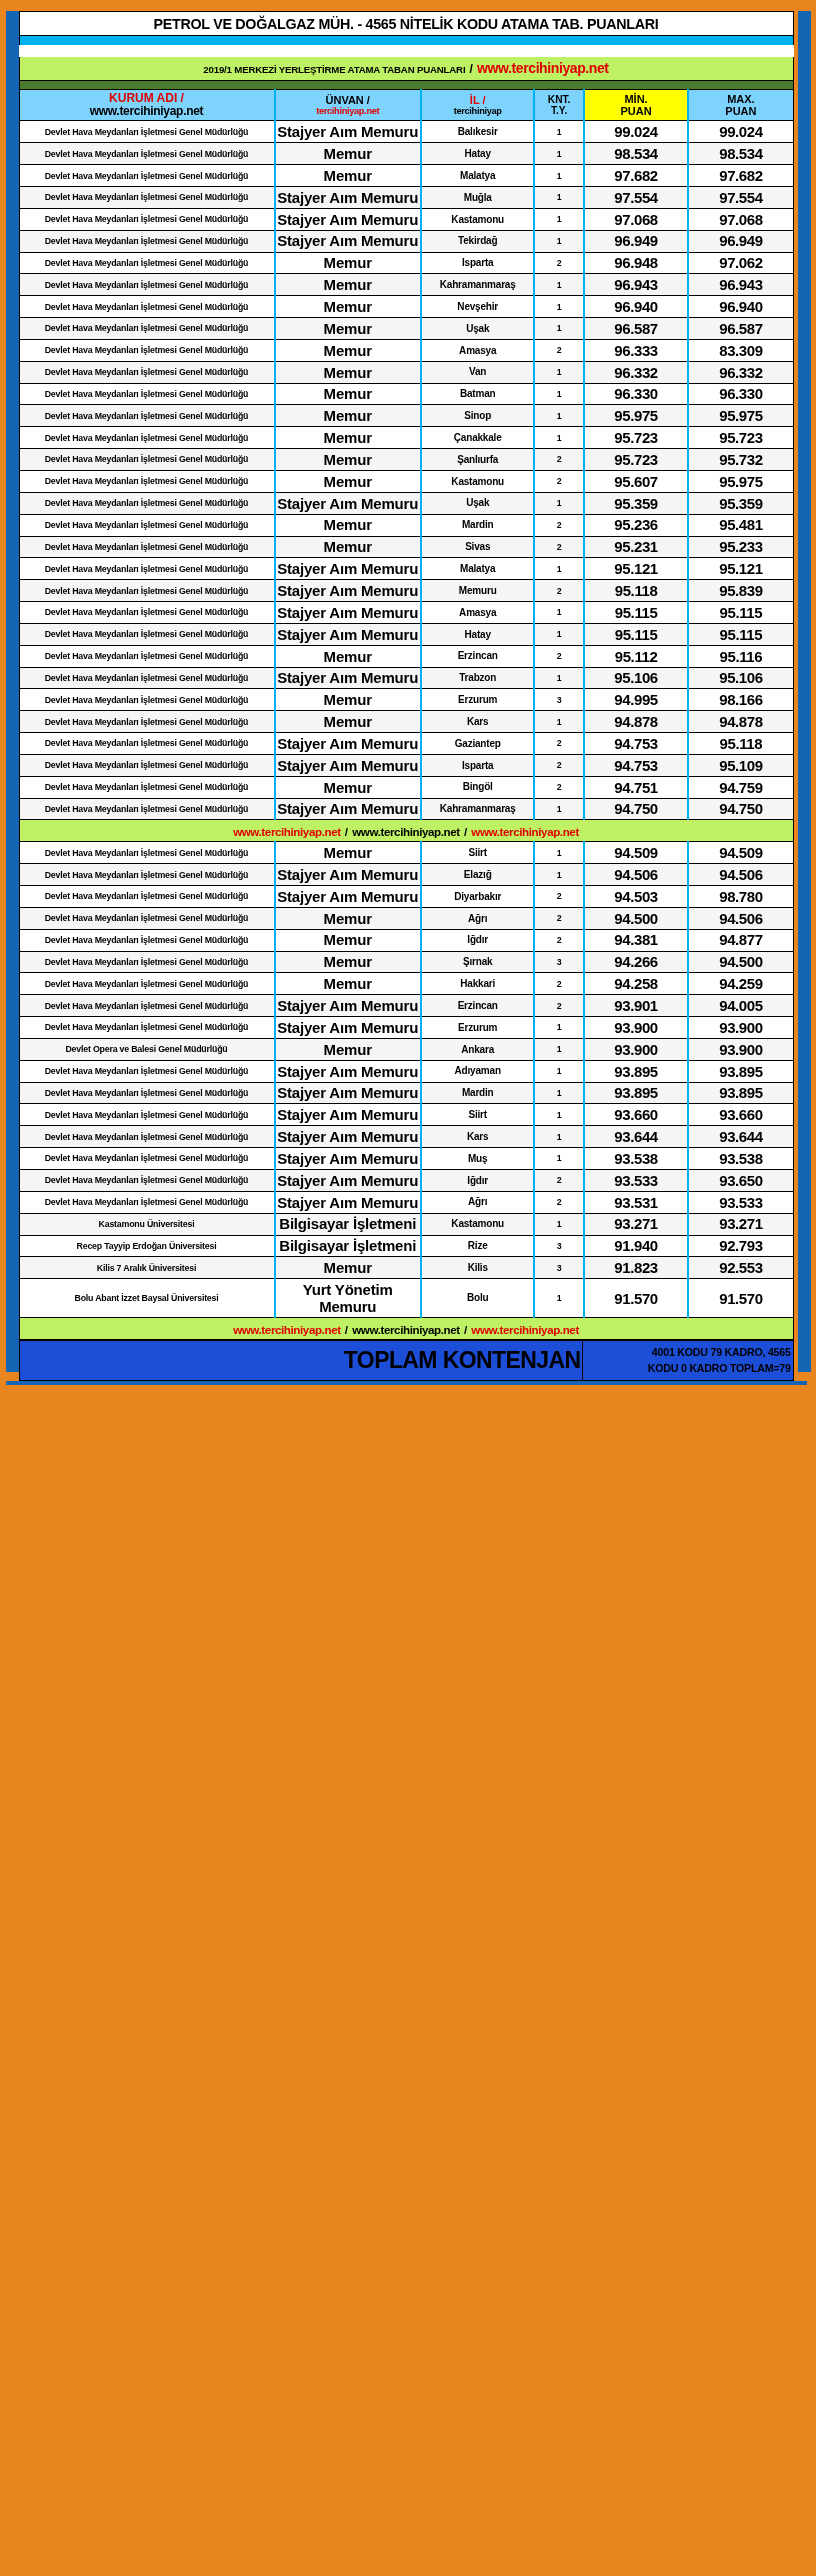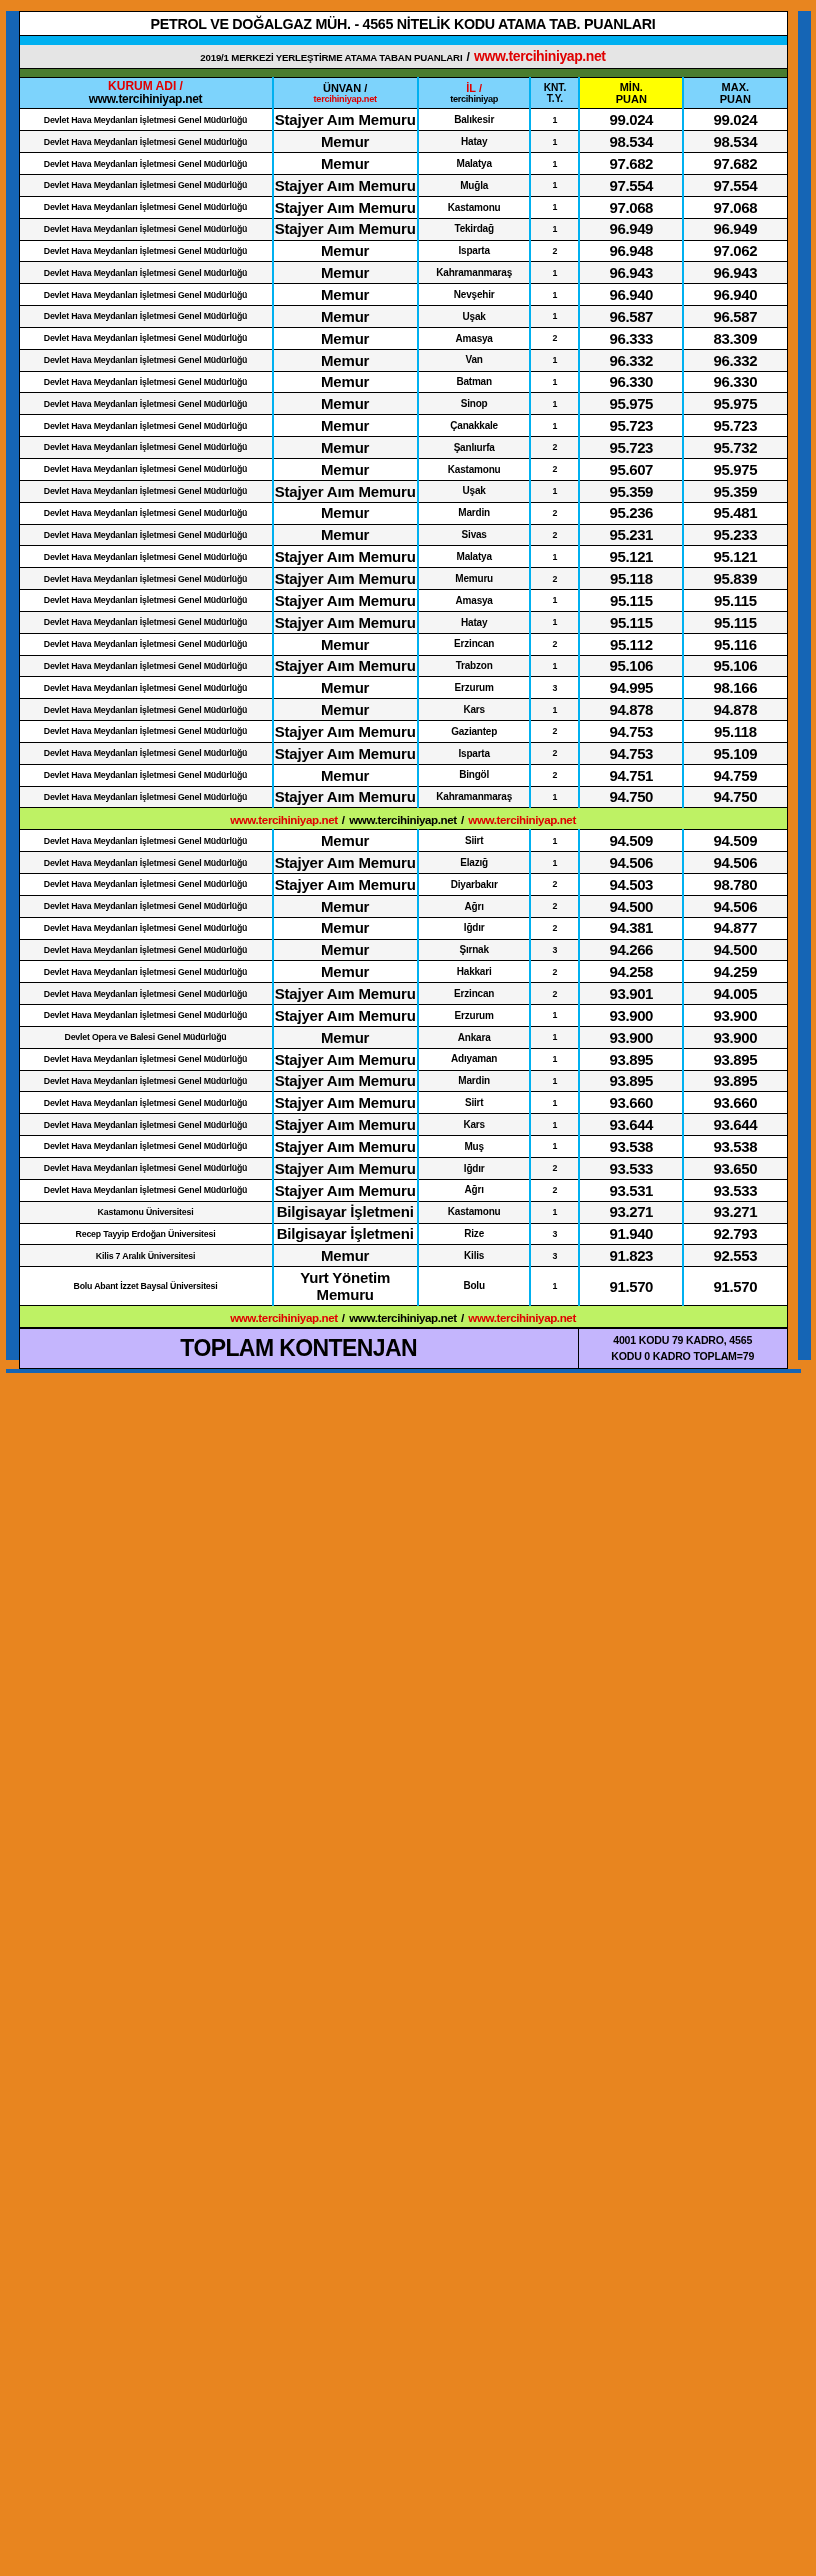--- a/index.html
+++ b/index.html
@@ -6,21 +6,21 @@
   body{
     width:816px;
     background:#e8851f;
     font-family:"Liberation Sans", sans-serif;
     -webkit-font-smoothing:antialiased;
   }
   #page{
     width:816px;
     box-sizing:border-box;
     background:#e8851f;
-    padding:11px 10px 0 0;
+    padding:11px 4px 0 0;
     position:relative;
   }
   
   .rail{
     position:absolute;
     top:11px;
     bottom:33px;
     width:13px;
     background:#1565b5;
   }
@@ -47,25 +47,26 @@
   }
   .cyan-bar{
     height:8.3px;
     background:#00b0f0;
     border-left:1.8px solid #000;
     border-right:1.8px solid #000;
   }
   .subtitle-bar{
     border:1.8px solid #000;
     border-top:none;
-    background:#e5e5e5;
+    background:#bef264;
     text-align:center;
     padding:3.7px 1.8px 3.7px 1.8px;
     line-height:1.05;
     white-space:nowrap;
+    margin-top:12px;
   }
   .subtitle-bar .st-left{
     font-weight:bold;
     font-size:9.7px;
     color:#000;
     letter-spacing:-0.2px;
   }
   .subtitle-bar .st-slash{
     font-weight:bold;
     font-size:12px;
@@ -160,22 +161,22 @@
     border-collapse:collapse;
     width:100%;
     table-layout:fixed;
     border:1.8px solid #000;
     border-top:none;
   }
   table.footer col.f-left{width:378px;}
   table.footer col.f-right{width:141px;}
   table.footer td{
     border:0.9px solid #000;
-    background:#c4b5fd;
-    text-align:center;
+    background:#1d4ed8;
+    text-align:right;
     vertical-align:middle;
     padding:3.7px 1.8px;
   }
   td.toplam{
     font-size:23px;
     font-weight:bold;
     letter-spacing:-0.6px;
   }
   td.kadro{
     font-size:10.6px;

